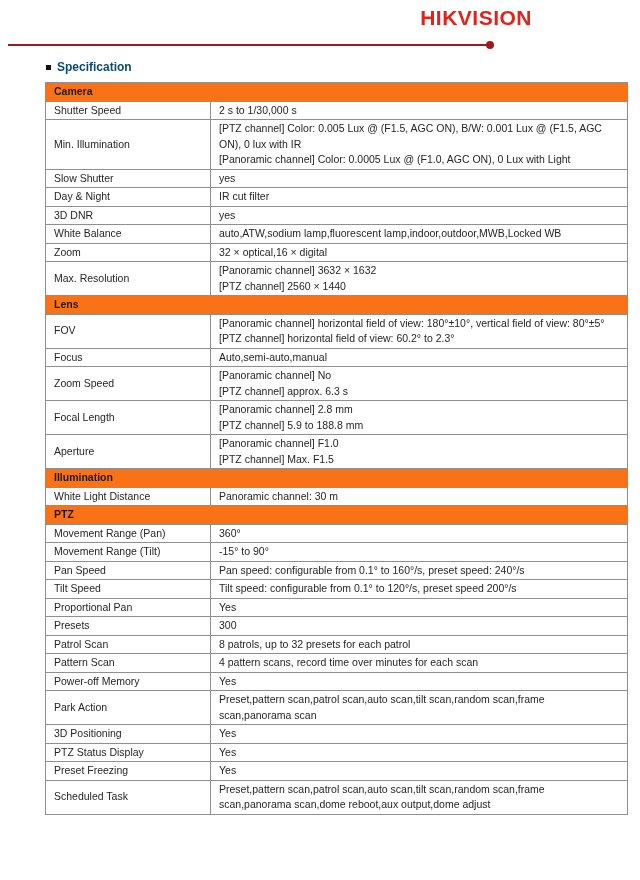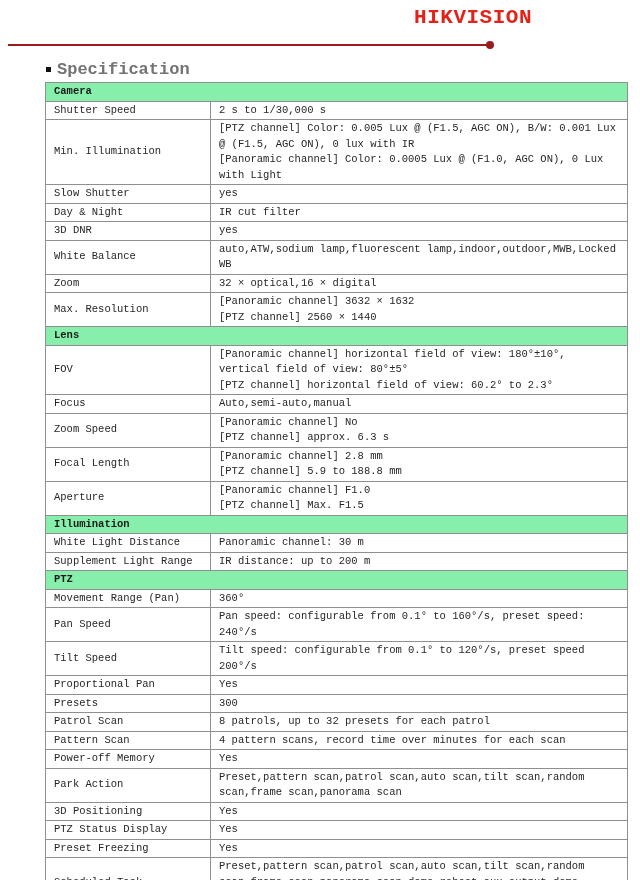--- a/index.html
+++ b/index.html
@@ -4,21 +4,21 @@
 <style>
   * { margin: 0; padding: 0; box-sizing: border-box; }
   html, body {
     width: 640px; height: 880px;
     background: #ffffff;
     font-family: "Liberation Sans", sans-serif;
     color: #262626;
     overflow: hidden;
     position: relative;
   }
-  .page { position: relative; width: 544px; height: 880px; font-family: Liberation Mono, monospace; }
+  .page { position: relative; width: 544px; height: 880px; }
 
   
   .logo {
     position: absolute; top: 6px; right: 12px;
     font-size: 21px; font-weight: 800;
     color: #e2231a; letter-spacing: 0.5px;
   }
   .header-rule {
     position: absolute; top: 44px; left: 8px;
     width: 482px; height: 2px; background: #9b1b1e;
@@ -31,42 +31,42 @@
 
   
   .title-row {
     position: absolute; top: 60px; left: 46px;
     display: flex; align-items: center;
   }
   .bullet-square {
     width: 5px; height: 5px; background: #111;
     display: inline-block; margin-right: 6px;
   }
-  .page-title { font-size: 17px; font-weight: bold; color: #737373; }
+  .page-title { font-size: 12px; font-weight: bold; color: #0c4a6e; }
 
   
   .spec-table-wrap {
     position: absolute; top: 82px; left: 45px; width: 583px;
   }
   table.spec {
     width: 583px;
     border-collapse: collapse;
     table-layout: fixed;
   }
   table.spec col.c-label { width: 165px; }
   table.spec td {
     border: 1px solid #8f8f8f;
     font-size: 10.5px;
     line-height: 15.5px;
     padding: 1px 8px;
     vertical-align: middle;
     word-wrap: break-word;
   }
   td.section-header {
-    background: #86efac;
+    background: #f97316;
     font-weight: bold;
     color: #1a1a1a;
   }
   td.label-cell { color: #262626; }
   td.value-cell { color: #262626; }
   .value-line { line-height: 15.5px; }
 </style>
 </head>
 <body>
 
@@ -185,32 +185,32 @@
           <tr>
             <td colspan="2" class="section-header">Illumination</td>
           </tr>
           <tr>
             <td class="label-cell">White Light Distance</td>
             <td class="value-cell">
               <div class="value-line">Panoramic channel: 30 m</div>
             </td>
           </tr>
           <tr>
-            <td class="label-cell">Supplement Light Range</td>
-            <td class="value-cell">
-              <div class="value-line">IR distance: up to 200 m</div>
-            </td>
-          </tr>
-          <tr>
             <td colspan="2" class="section-header">PTZ</td>
           </tr>
           <tr>
             <td class="label-cell">Movement Range (Pan)</td>
             <td class="value-cell">
               <div class="value-line">360°</div>
+            </td>
+          </tr>
+          <tr>
+            <td class="label-cell">Movement Range (Tilt)</td>
+            <td class="value-cell">
+              <div class="value-line">-15° to 90°</div>
             </td>
           </tr>
           <tr>
             <td class="label-cell">Pan Speed</td>
             <td class="value-cell">
               <div class="value-line">Pan speed: configurable from 0.1° to 160°/s, preset speed: 240°/s</div>
             </td>
           </tr>
           <tr>
             <td class="label-cell">Tilt Speed</td>

